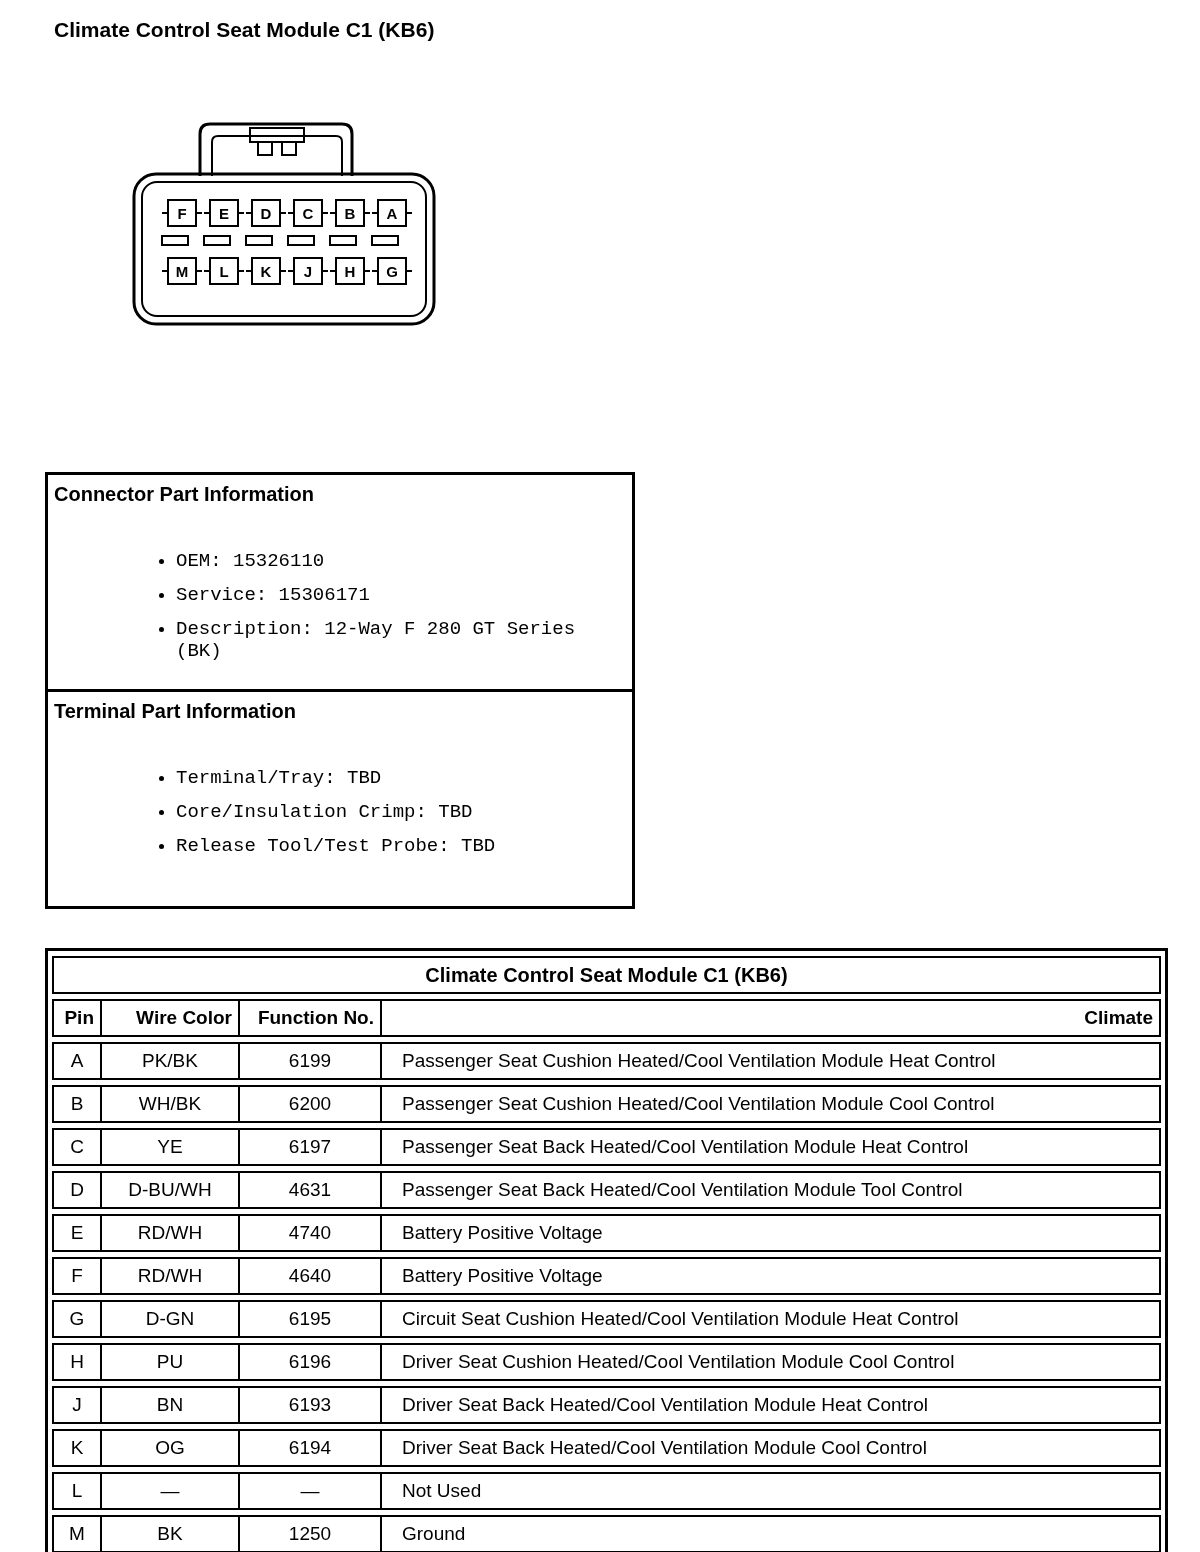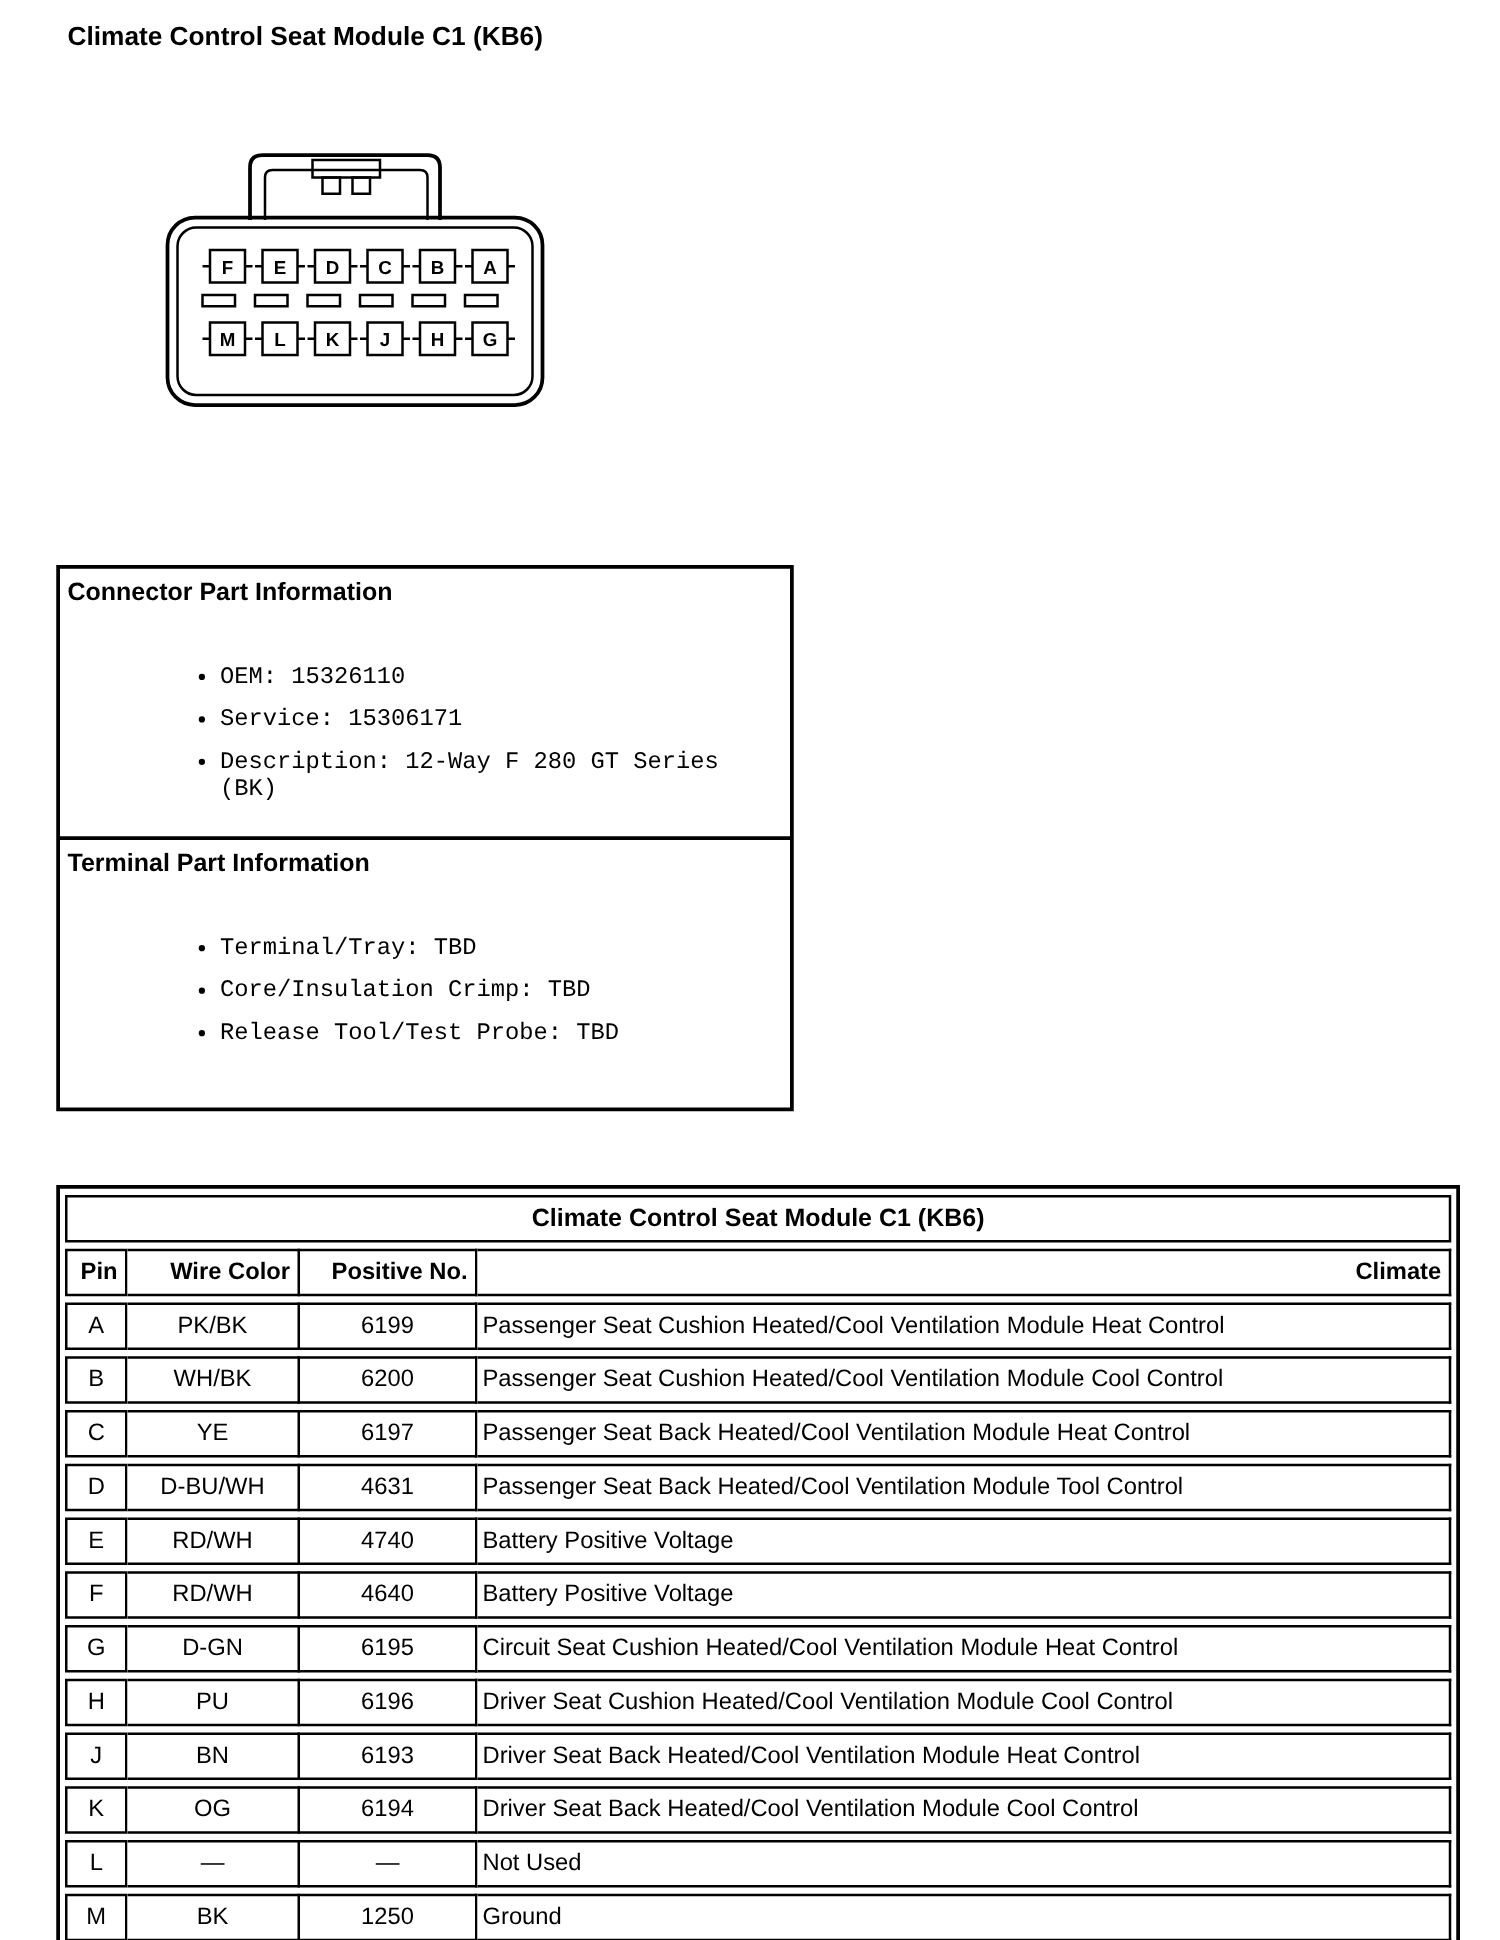--- a/index.html
+++ b/index.html
@@ -12,21 +12,21 @@
     font-size: 21px; font-weight: bold;
   }
   .connector-svg { position: absolute; left: 130px; top: 112px; }
   .connector-svg text {
     font-family: "Liberation Sans", sans-serif;
     font-size: 15px; font-weight: bold; text-anchor: middle;
   }
 
   
   .info-box {
-    position: absolute; left: 45px; top: 452px; width: 584px;
+    position: absolute; left: 45px; top: 472px; width: 584px;
     border: 3px solid #000; background: #fff;
   }
   .info-section { min-height: 214px; }
   .info-section.first { border-bottom: 3px solid #000; }
   .info-heading {
     margin: 0; padding: 8px 0 0 6px;
     font-size: 20px; font-weight: bold;
   }
   .info-list {
     margin: 44px 0 24px 0; padding-left: 128px;
@@ -47,21 +47,21 @@
   .pin-table th, .pin-table td {
     border: 2px solid #000; padding: 2px 6px; height: 30px;
     vertical-align: middle; background: #fff;
   }
   .pin-table th + th, .pin-table td + td { border-left: none; }
   .pin-table .title-cell {
     text-align: center; font-weight: bold; font-size: 20px;
   }
   .pin-table th { font-weight: bold; text-align: right; font-size: 19px; }
   .pin-table td.c-pin, .pin-table td.c-wire, .pin-table td.c-circuit { text-align: center; }
-  .pin-table td.c-func { text-align: left; padding-left: 4px; }
+  .pin-table td.c-func { text-align: left; padding-left: 20px; }
   col.w-pin { width: 50px; }
   col.w-wire { width: 138px; }
   col.w-circuit { width: 142px; }
 </style>
 </head>
 <body>
 
 <div class="page-title">Climate Control Seat Module C1 (KB6)</div>
 
 <svg class="connector-svg" width="310" height="218" viewBox="0 0 310 218">
@@ -174,21 +174,21 @@
         <col class="w-circuit">
         <col>
     </colgroup>
     <tbody>
       <tr>
         <td class="title-cell" colspan="4">Climate Control Seat Module C1 (KB6)</td>
       </tr>
       <tr>
         <th>Pin</th>
         <th>Wire Color</th>
-        <th>Positive No.</th>
+        <th>Function No.</th>
         <th>Climate</th>
       </tr>
       <tr>
         <td class="c-pin">A</td>
         <td class="c-wire">PK/BK</td>
         <td class="c-circuit">6199</td>
         <td class="c-func">Passenger Seat Cushion Heated/Cool Ventilation Module Heat Control</td>
       </tr>
       <tr>
         <td class="c-pin">B</td>

